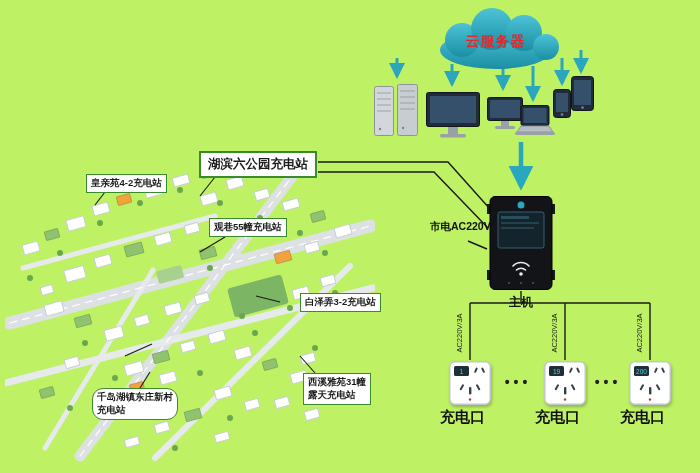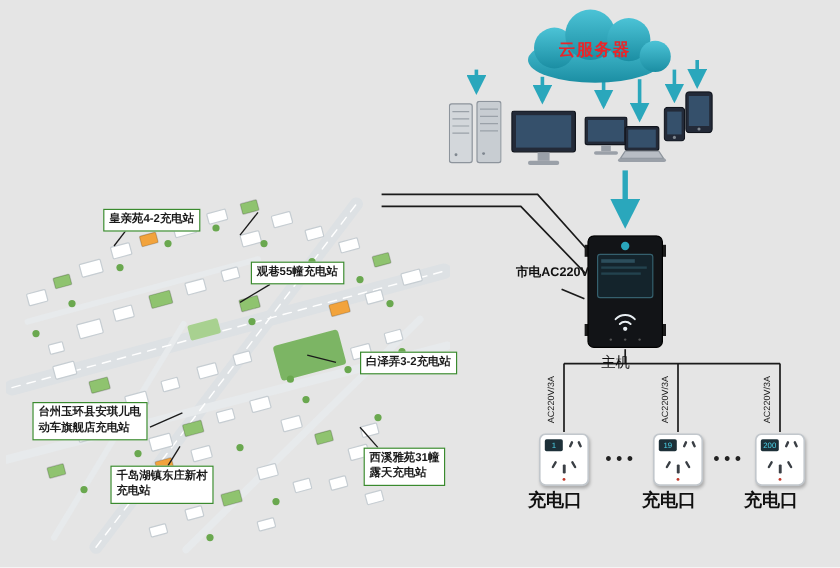--- a/index.html
+++ b/index.html
@@ -1,29 +1,29 @@
 <!DOCTYPE html>
 <html><head>
 <meta charset="utf-8">
 <style>
   * { margin:0; padding:0; box-sizing:border-box; }
   html,body { background:#fff; font-family:"Liberation Sans", sans-serif; }
-  #canvas { position:relative; width:700px; height:473px; background:#e5e5e5; overflow:hidden; }
+  #canvas { position:relative; width:700px; height:473px; background:#bef264; overflow:hidden; }
 
   .dev { position:absolute; z-index:2; }
 
   .cloud-label { position:absolute; left:0; top:31px; width:155px; text-align:center;
     color:#e8262a; font-weight:700; font-size:14px; letter-spacing:1px; }
 
   .station-label { position:absolute; z-index:3; background:#fff; border:1.5px solid #3a8a2e;
     color:#1a1a1a; font-weight:600; font-size:9.5px; line-height:1.35; padding:2px 4px;
     white-space:pre-line; }
   .station-label.lg { font-size:12.5px; border-width:2px; padding:3px 7px; font-weight:700; }
 
-  .host-label { position:absolute; z-index:2; text-align:left; font-size:12px; font-weight:400; color:#111; }
+  .host-label { position:absolute; z-index:2; text-align:center; font-size:12px; font-weight:700; color:#111; }
   .power-label { position:absolute; z-index:2; font-size:10.5px; font-weight:700; color:#111; }
   .port-label { position:absolute; z-index:2; width:60px; text-align:left; font-size:15px; font-weight:600; color:#111; }
   .dots { position:absolute; z-index:2; width:44px; text-align:center; font-size:14px;
     font-weight:700; letter-spacing:4px; color:#222; }
   .outlet { position:absolute; z-index:2; filter:drop-shadow(1px 2px 1.5px rgba(0,0,0,.25)); }
 </style>
 </head>
 <body>
 
 <div id="canvas">
@@ -319,22 +319,21 @@
   </div>
 
   <div class="dots" style="left:496px;top:374px;">•••</div>
   <div class="dots" style="left:586px;top:374px;">•••</div>
 
   <div class="port-label" style="left:440px;top:408px;">充电口</div>
   <div class="port-label" style="left:535px;top:408px;">充电口</div>
   <div class="port-label" style="left:620px;top:408px;">充电口</div>
 
   <div class="station-label" style="left:63px;top:174px;margin-left:23px;">皇亲苑4-2充电站</div>
+  <div class="station-label lg" style="left:199px;top:151px;">湖滨六公园充电站</div>
   <div class="station-label" style="left:209px;top:218px;">观巷55幢充电站</div>
   <div class="station-label" style="left:280px;top:293px;margin-left:20px;">白泽弄3-2充电站</div>
-  <div class="station-label" style="left:27px;top:335px;">台州玉环县安琪儿电
-动车旗舰店充电站</div>
   <div class="station-label" style="left:303px;top:373px;">西溪雅苑31幢
 露天充电站</div>
-  <div class="station-label" style="left:92px;top:388px;">千岛湖镇东庄新村
+  <div class="station-label" style="left:92px;top:388px;border-radius:11px;">千岛湖镇东庄新村
 充电站</div>
 
 </div>
 
 </body></html>

